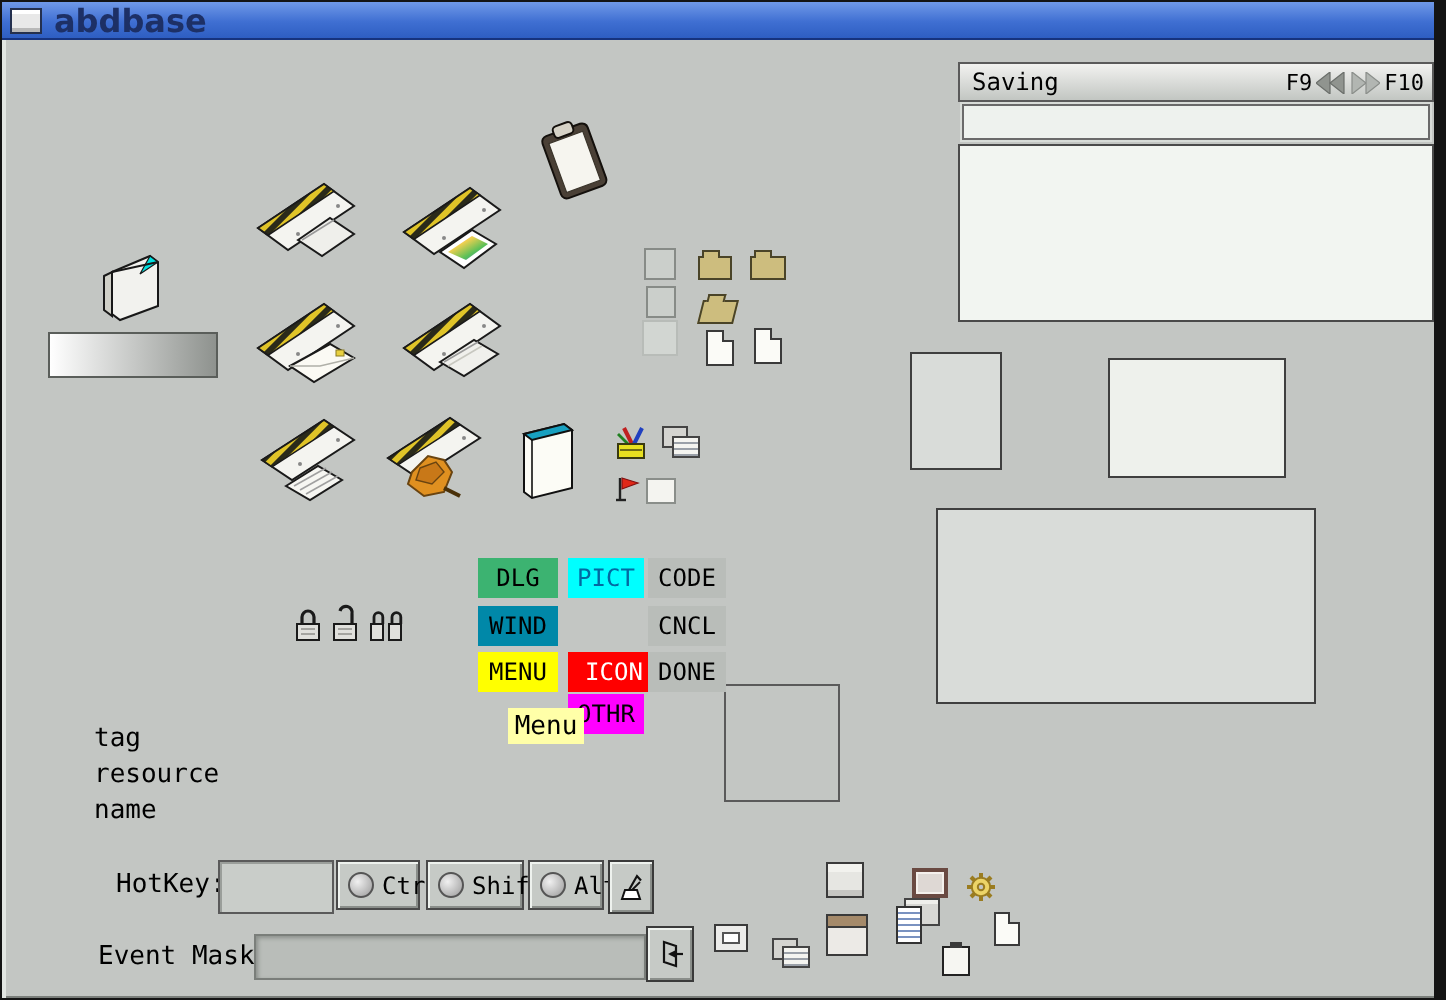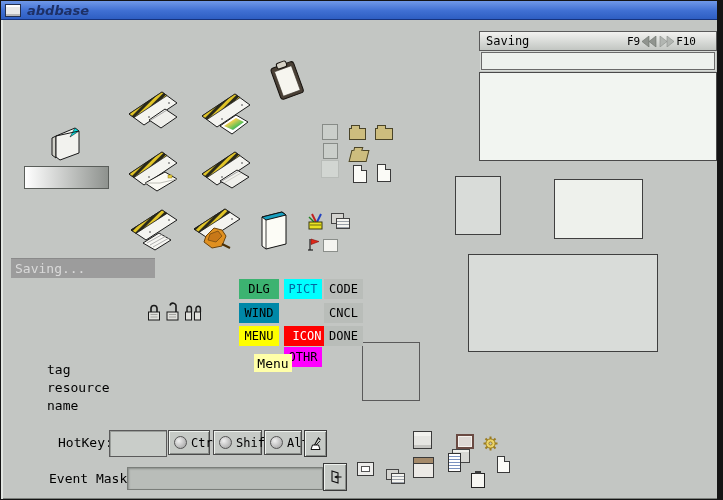--- a/index.html
+++ b/index.html
@@ -6,21 +6,21 @@
   body{width:723px;height:500px;background:#141414;position:relative;overflow:hidden;
        font-family:"DejaVu Sans Mono", monospace;font-size:13px;color:#000;}
   .abs{position:absolute;}
   .window{position:absolute;left:1px;top:1px;width:716px;height:498px;background:#c3c6c3;
           box-shadow:inset 2px 0 0 #e2e6e2, inset 0 -1px 0 #7a7e7a;}
   .titlebar{position:absolute;left:0;top:0;width:716px;height:18px;
             background:linear-gradient(180deg,#7099e8 0%,#3f6fd2 55%,#2e5ec2 100%);
             border-bottom:1px solid #16337e;display:flex;align-items:center;}
   .tb-menu{width:14px;height:11px;margin-left:4px;background:#e8e8e8;border:1px solid #24304e;
            box-shadow:inset 0 2px 0 #fff, inset 0 -2px 0 #b8b8b8;}
-  .tb-title{margin-left:6px;font-family:"DejaVu Sans",sans-serif;font-weight:bold;font-size:13px;color:#1d3066;font-style:italic;}
+  .tb-title{margin-left:6px;font-family:"DejaVu Sans",sans-serif;font-weight:bold;font-size:16px;color:#1d3066;}
   .panel-header{background:linear-gradient(180deg,#f2f2f0,#c2c6c2);border:1px solid #5a5a5a;
                 display:flex;align-items:center;font-size:12px;}
   .sunken-input{background:#eef2ee;border:1px solid #6a6a6a;box-shadow:0 0 0 1px #d8dcd8;
                 font-family:"DejaVu Sans Mono",monospace;font-size:12px;padding:0 3px;}
   .listarea{background:#f2f5f1;border:1px solid #4a4a4a;}
   .grayrect{border:1px solid #3f3f3f;}
   .outlinerect{border:1px solid #5a5a5a;background:transparent;}
   .gradbar{background:linear-gradient(to right,#ffffff,#8e928e);border:1px solid #5a5e5a;}
   .savingbar{background:#9c9c9c;color:#dadada;box-shadow:inset 0 1px 0 #8a8a8a;
              display:flex;align-items:center;padding-left:4px;font-size:13px;}
@@ -81,21 +81,21 @@
 
 <div class="window">
 
   <div class="titlebar">
     <div class="tb-menu"></div>
     <div class="tb-title">abdbase</div>
   </div>
 
   <div class="abs panel-header" style="left:478px;top:30px;width:236px;height:18px;">
     <span style="margin-left:6px;">Saving</span>
-    <span style="margin-left:auto;display:flex;align-items:center;gap:2px;margin-right:20px;text-align:center;">
+    <span style="margin-left:auto;display:flex;align-items:center;gap:2px;margin-right:4px;text-align:center;">
       <span style="font-size:11px;">F9</span>
       <svg width="15" height="11" viewBox="0 0 15 11">
         <polygon points="7,0 7,11 0,5.5" fill="#90948f" stroke="#6a6e6a" stroke-width="0.6"></polygon>
         <polygon points="14,0 14,11 7,5.5" fill="#90948f" stroke="#6a6e6a" stroke-width="0.6"></polygon>
       </svg>
       <svg width="15" height="11" viewBox="0 0 15 11">
         <polygon points="1,0 1,11 8,5.5" fill="#b2b6b2" stroke="#8a8e8a" stroke-width="0.6"></polygon>
         <polygon points="8,0 8,11 15,5.5" fill="#b2b6b2" stroke="#8a8e8a" stroke-width="0.6"></polygon>
       </svg>
       <span style="font-size:11px;">F10</span>
@@ -110,23 +110,20 @@
   <div class="abs outlinerect" style="left:361px;top:341px;width:56px;height:57px;"></div>
 
   <svg class="abs" style="left:46px;top:122px;" width="36" height="40" viewBox="0 0 36 40">
     <polygon points="5,15 9,13 9,35 5,32" fill="#d0d0c8" stroke="#181818"></polygon>
     <polygon points="9,13 28,5 32,8 32,30 13,37 9,34" fill="#f2f2ee" stroke="#181818"></polygon>
     <polygon points="28,5 32,8 23,14" fill="#00e0e0" stroke="#181818" stroke-width="0.6"></polygon>
     <line x1="9" y1="13" x2="32" y2="8" stroke="#181818" stroke-width="1"></line>
   </svg>
   <div class="abs gradbar" style="left:23px;top:165px;width:83px;height:21px;"></div>
 
-  <div class="abs savingbar" style="left:10px;top:257px;width:140px;height:20px;">
-    <span>Saving...</span>
-  </div>
 
   <svg class="abs" style="left:126px;top:86px;" width="52" height="48" viewBox="0 0 52 48">
     <polygon points="2,27 35,5 50,16 17,38" fill="#f4f4f0" stroke="#1a1a1a"></polygon>
     <polygon points="2,27 35,5 40,8.6 7,30.6" fill="url(#hz)" stroke="#1a1a1a" stroke-width="0.8"></polygon>
     <circle cx="42" cy="16" r="1" fill="#888"></circle>
       <circle cx="22" cy="30" r="1" fill="#888"></circle>
     <polygon points="22,33 38,22 50,30 34,41" fill="#efefeb" stroke="#1a1a1a"></polygon>
     <line x1="24" y1="33" x2="40" y2="23" stroke="#999" stroke-width="0.8"></line>
   </svg>
   <svg class="abs" style="left:199px;top:88px;" width="52" height="50" viewBox="0 0 52 50">

